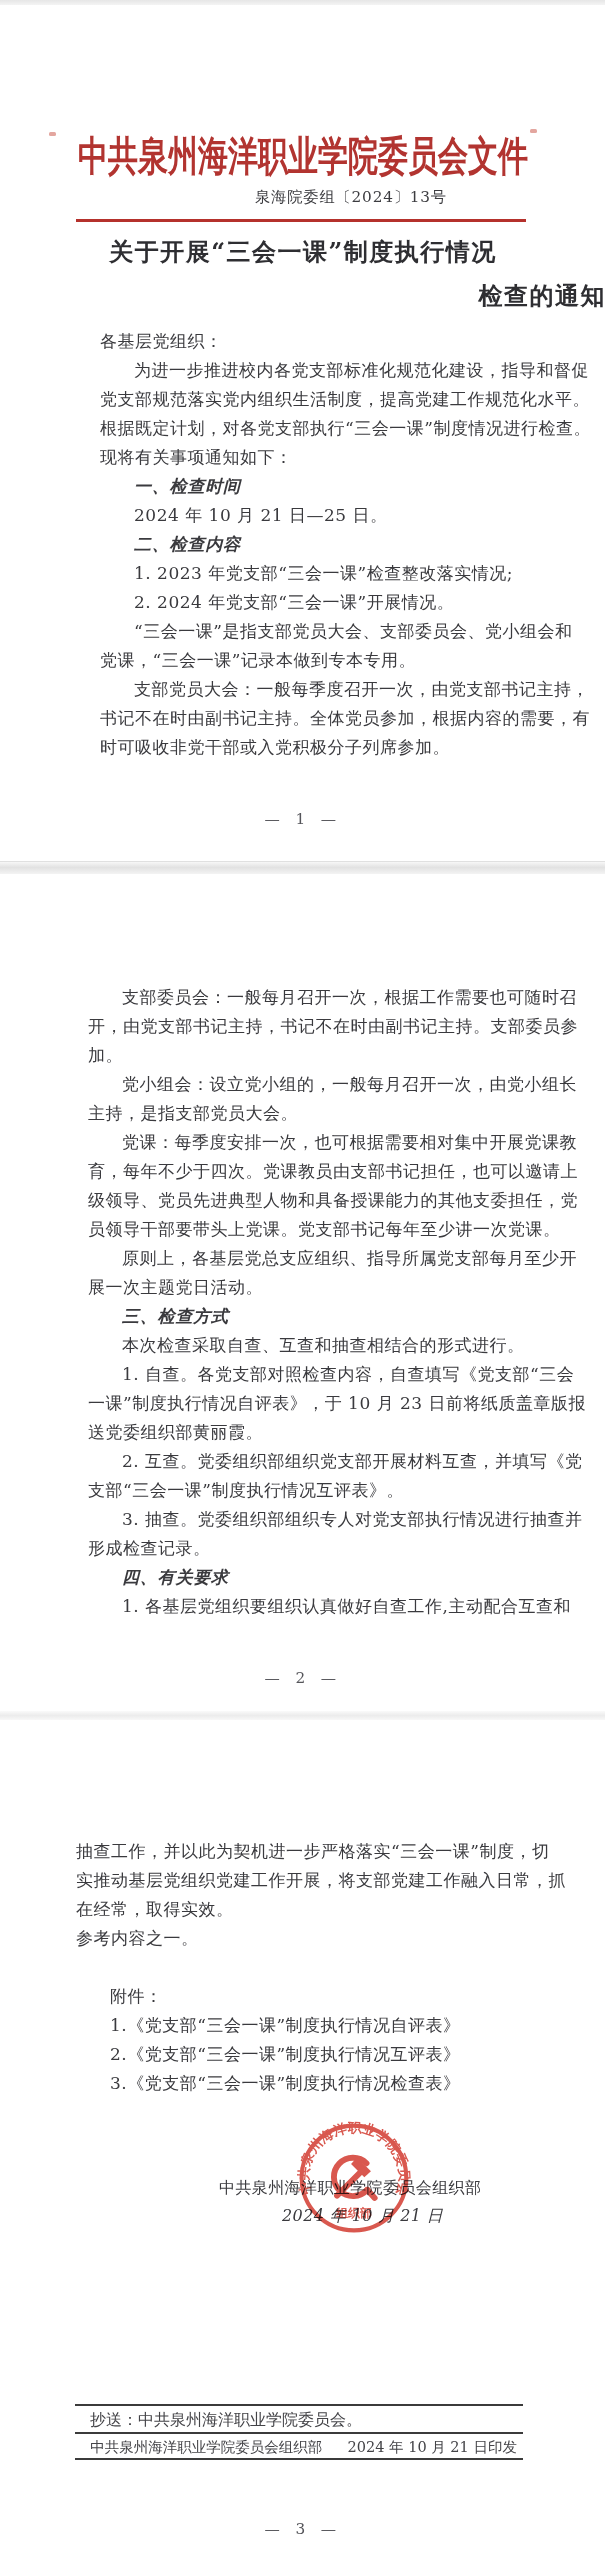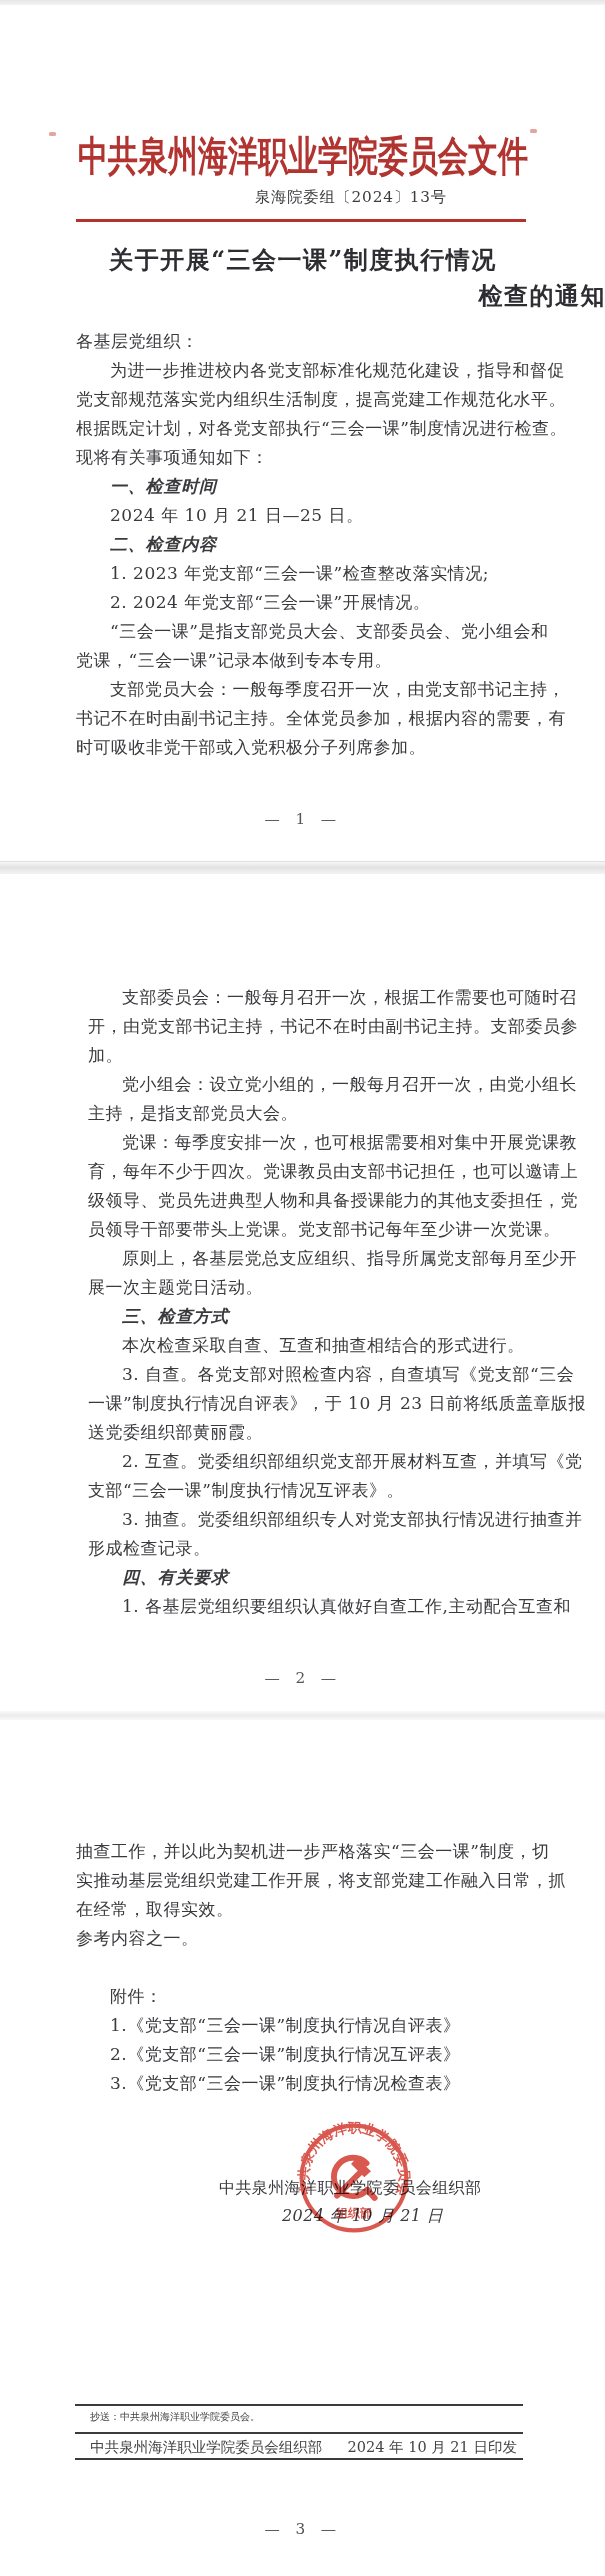--- a/index.html
+++ b/index.html
@@ -15,25 +15,25 @@
   #org-title{top:138px;left:0;width:606px;text-align:center;
     font-size:30px;font-weight:700;color:#b23430;line-height:35px;
     transform:scaleY(1.36);transform-origin:50% 50%;white-space:nowrap;}
   #doc-no{top:187px;left:0;width:606px;text-align:center;
     font-size:15.3px;color:#3c3c40;letter-spacing:0.8px;padding-left:48px;}
   #red-line{top:219px;left:76px;width:450px;height:3.1px;background:#b5312c;}
   .speck{width:6.9px;height:3.8px;background:#c0392b;opacity:.45;border-radius:1.5px;}
   
   .doc-title{left:0;width:606px;text-align:center;font-weight:700;
     font-size:24px;letter-spacing:1.5px;color:#2e2e32;white-space:nowrap;}
-  #title1{top:244px;text-align:center;} #title2{top:280px;text-align:right;}
+  #title1{top:236px;text-align:center;} #title2{top:280px;text-align:right;}
   
   .content{position:absolute;left:76px;width:459px;font-size:17px;
     letter-spacing:0.5px;color:#3a3a3e;}
-  #p1-content{top:327px;} #p2-content{top:983px;margin-left:12px;} #p3-content{top:1837px;}
+  #p1-content{top:327px;margin-left:24px;} #p2-content{top:983px;margin-left:12px;} #p3-content{top:1837px;}
   .line{height:29px;line-height:29px;white-space:nowrap;}
   .indent{text-indent:34px;}
   .hd{font-weight:700;font-family:"DejaVu Sans","Liberation Sans",sans-serif;
     font-size:17px;letter-spacing:0.8px;font-style:italic;}
   
   .pagenum{left:0;width:606px;text-align:center;font-size:15.3px;
     color:#55555a;letter-spacing:5.4px;}
   #pn1{top:810px;} #pn2{top:1669px;} #pn3{top:2520px;}
   
   .divider{left:0;width:606px;}
@@ -44,21 +44,21 @@
     background:linear-gradient(#fafafa,#ececec 50%,#f8f8f8);}
   
   #sig-org{top:2178px;left:219px;font-size:16px;letter-spacing:0.4px;white-space:nowrap;}
   #sig-date{top:2206px;left:282px;font-size:16px;letter-spacing:0.4px;white-space:nowrap;font-style:italic;}
   
   #seal{top:2119px;left:295px;width:118px;height:118px;opacity:.9;
     mix-blend-mode:multiply;}
   
   .f-rule{left:75px;width:448px;height:1.5px;background:#3b3b3b;}
   #f-rule1{top:2404px;} #f-rule2{top:2432px;} #f-rule3{top:2458px;}
-  #f-cc{top:2410px;left:90px;font-size:10px;white-space:nowrap;color:#434347;}
+  #f-cc{top:2410px;left:90px;font-size:16px;white-space:nowrap;color:#434347;}
   #f-row{top:2438px;left:75px;width:448px;display:flex;
     justify-content:space-between;box-sizing:border-box;
     padding:0 6.1px 0 15.3px;font-size:14.5px;color:#434347;white-space:nowrap;}
 </style>
 </head>
 <body>
 
 <div id="top-strip" class="abs"></div>
 
 <div id="org-title" class="abs">中共泉州海洋职业学院委员会文件</div>
@@ -98,21 +98,21 @@
     <div class="line indent">党小组会：设立党小组的，一般每月召开一次，由党小组长</div>
     <div class="line">主持，是指支部党员大会。</div>
     <div class="line indent">党课：每季度安排一次，也可根据需要相对集中开展党课教</div>
     <div class="line">育，每年不少于四次。党课教员由支部书记担任，也可以邀请上</div>
     <div class="line">级领导、党员先进典型人物和具备授课能力的其他支委担任，党</div>
     <div class="line">员领导干部要带头上党课。党支部书记每年至少讲一次党课。</div>
     <div class="line indent">原则上，各基层党总支应组织、指导所属党支部每月至少开</div>
     <div class="line">展一次主题党日活动。</div>
     <div class="line indent hd">三、检查方式</div>
     <div class="line indent">本次检查采取自查、互查和抽查相结合的形式进行。</div>
-    <div class="line indent">3. 自查。各党支部对照检查内容，自查填写《党支部“三会</div>
+    <div class="line indent">1. 自查。各党支部对照检查内容，自查填写《党支部“三会</div>
     <div class="line">一课”制度执行情况自评表》，于 10 月 23 日前将纸质盖章版报</div>
     <div class="line">送党委组织部黄丽霞。</div>
     <div class="line indent">2. 互查。党委组织部组织党支部开展材料互查，并填写《党</div>
     <div class="line">支部“三会一课”制度执行情况互评表》。</div>
     <div class="line indent">3. 抽查。党委组织部组织专人对党支部执行情况进行抽查并</div>
     <div class="line">形成检查记录。</div>
     <div class="line indent hd">四、有关要求</div>
     <div class="line indent">1. 各基层党组织要组织认真做好自查工作,主动配合互查和</div>
   </div>
 <div id="pn2" class="abs pagenum">— 2 —</div>

